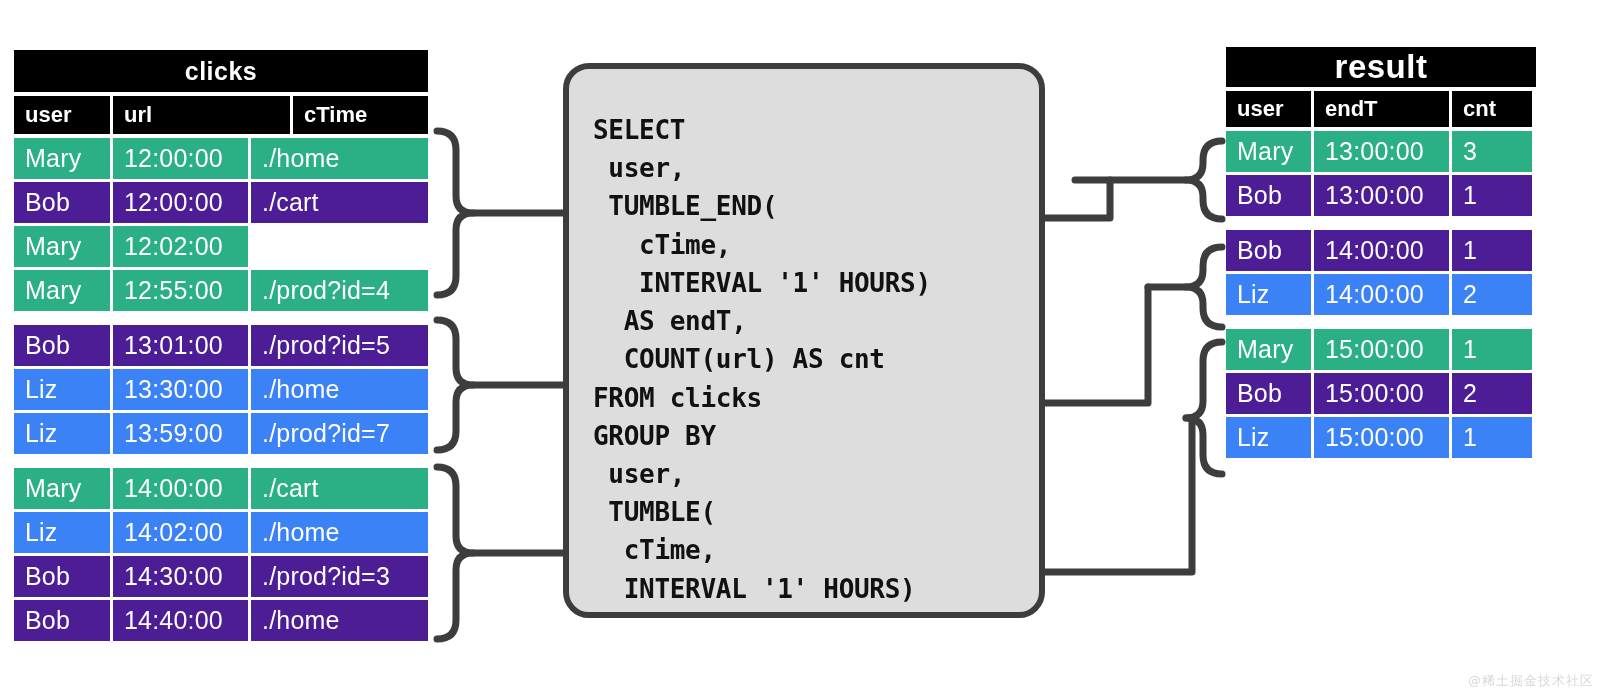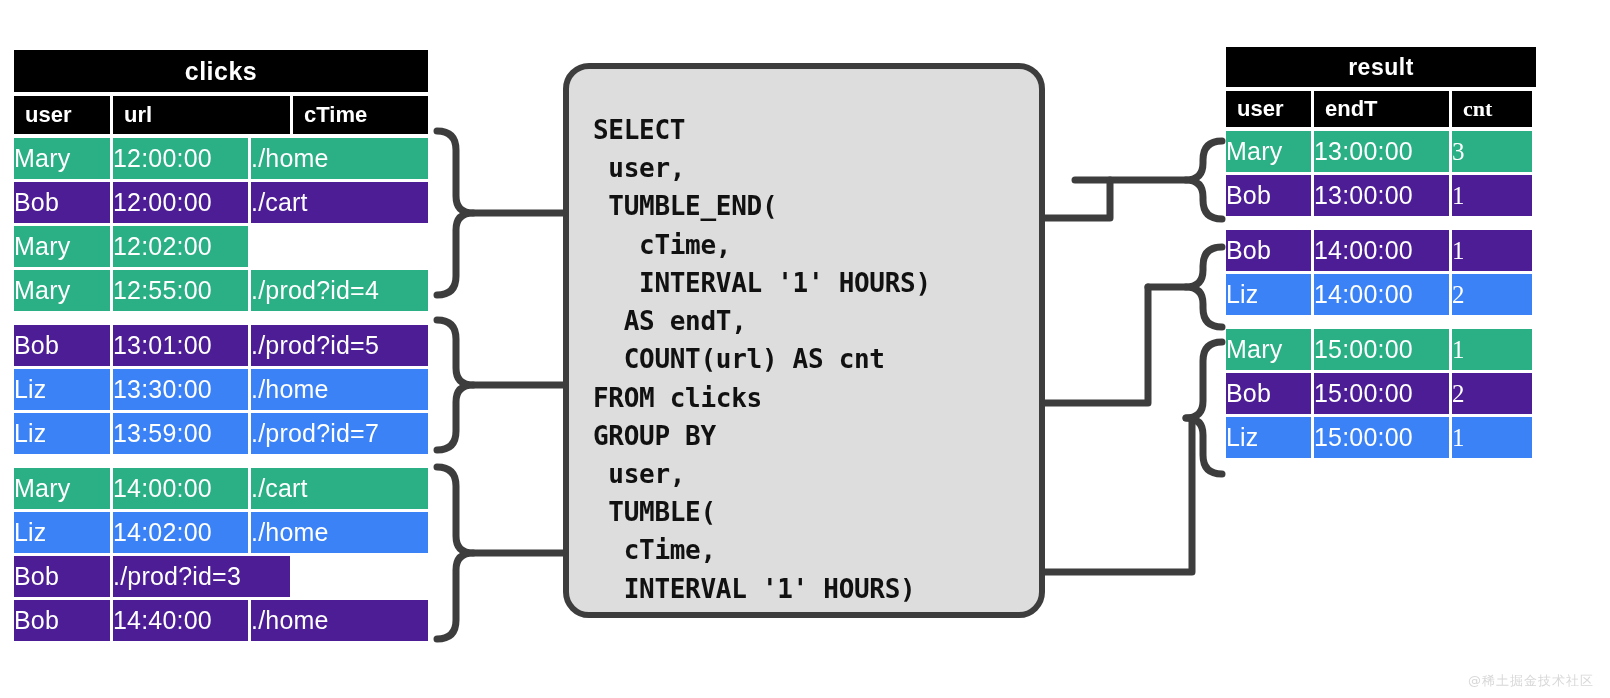--- a/index.html
+++ b/index.html
@@ -20,44 +20,44 @@
     background:#000000;color:#ffffff;font-weight:bold;
     display:flex;align-items:center;padding-left:11px;
     box-sizing:border-box;
   }
   .grp{margin-top:4px;}
   .grp + .grp{margin-top:14px;}
   .row{display:flex;gap:3px;margin-bottom:3px;}
   .row:last-child{margin-bottom:0;}
   .cell{
     color:#ffffff;display:flex;align-items:center;
-    box-sizing:border-box;
+    padding-left:11px;box-sizing:border-box;
     letter-spacing:.2px;
   }
   .c-green{background:#2bb085;}
   .c-blue{background:#4c1d95;}
   .c-pink{background:#3b82f6;}
 
   
   #clicks-table{left:14px;top:32px;width:414px;margin-top:18px;}
   #clicks-table .tbl-title{width:414px;height:42px;font-size:25px;}
   #clicks-table .hdr-cell{height:38px;font-size:22px;}
   #clicks-table .cell{height:41px;font-size:25px;}
   .w-user{width:96px;}
   .w-ctime{width:135px;}
   .w-url{width:177px;}
 
   
   #result-table{left:1226px;top:47px;width:310px;}
-  #result-table .tbl-title{width:310px;height:40px;font-size:23px;}
+  #result-table .tbl-title{width:310px;height:40px;font-size:33px;}
   #result-table .hdr-cell{height:36px;font-size:22px;}
   #result-table .cell{height:41px;font-size:25px;}
   .w-ruser{width:85px;}
   .w-rendt{width:135px;}
-  .w-rcnt{width:80px;font-family:Liberation Serif, serif;}
+  .w-rcnt{width:80px;}
 
   
   #sql-box{
     position:absolute;left:563px;top:63px;width:482px;height:555px;
     background:#dddddd;border:6px solid #3d3d3d;border-radius:26px;
     box-sizing:border-box;
     padding-left:12px;
   }
   #sql-code{
     position:absolute;left:24px;top:16px;
@@ -133,20 +133,21 @@
           <div class="cell w-ctime c-green">14:00:00</div>
           <div class="cell w-url c-green">./cart</div>
         </div>
         <div class="row">
           <div class="cell w-user c-pink">Liz</div>
           <div class="cell w-ctime c-pink">14:02:00</div>
           <div class="cell w-url c-pink">./home</div>
         </div>
         <div class="row">
           <div class="cell w-user c-blue">Bob</div>
+          <div class="cell w-ctime c-blue">14:30:00</div>
           <div class="cell w-url c-blue">./prod?id=3</div>
         </div>
         <div class="row">
           <div class="cell w-user c-blue">Bob</div>
           <div class="cell w-ctime c-blue">14:40:00</div>
           <div class="cell w-url c-blue">./home</div>
         </div>
       </div>
     </div>
 </div>

